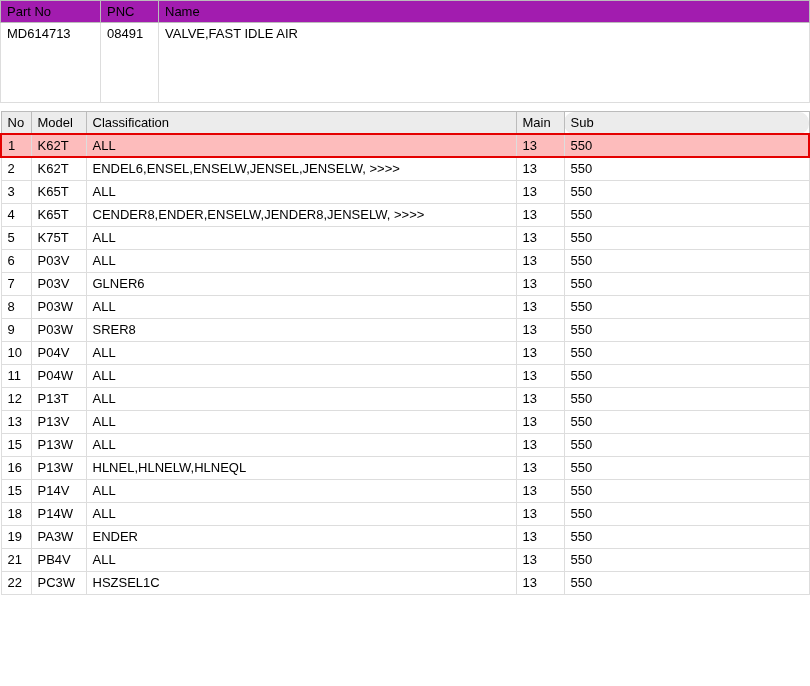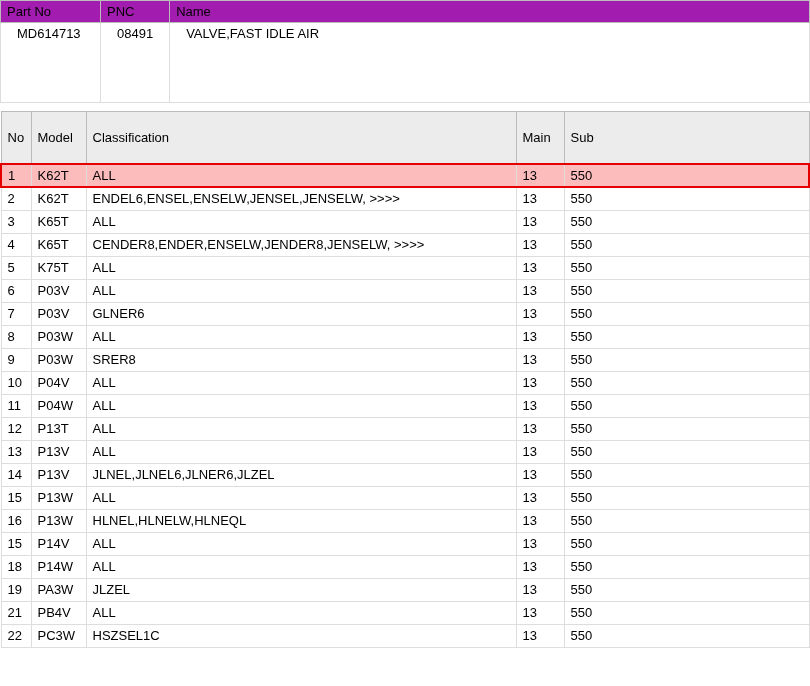--- a/index.html
+++ b/index.html
@@ -22,53 +22,53 @@
     .header-table th {
       background: #a21caf;
       border: 1px solid #bbb;
       text-align: left;
       font-weight: normal;
       padding: 3px 6px;
       height: 20px;
     }
     .header-table td {
       border: 1px solid #ddd;
-      padding: 3px 16px;
+      padding: 3px 6px;
       vertical-align: top;
       height: 80px;
     }
     .header-table .col-partno { width: 100px; }
     .header-table .col-pnc { width: 58px; margin-top: 8px; }
     .header-table .col-name { width: auto; }
 
     .data-table {
       width: 100%;
       border-collapse: collapse;
       border: 1px solid #bbb;
       margin-top: 8px;
     }
     .data-table th {
       background: #ececec;
       border: 1px solid #bbb;
       text-align: left;
       font-weight: normal;
-      padding: 18px 6px;
+      padding: 3px 6px;
       height: 20px;
     }
     .data-table td {
       border: 1px solid #ddd;
       padding: 3px 6px;
       height: 23px;
       white-space: nowrap;
     }
     .data-table .col-no { width: 30px; }
     .data-table .col-model { width: 55px; }
     .data-table .col-class { width: 430px; }
     .data-table .col-main { width: 48px; }
-    .data-table .col-sub { width: auto; }
+    .data-table .col-sub { width: auto; border-radius: 10px; }
 
     .highlight-row td {
       background: #fdbcbc;
       border-top: 2px solid #e40000;
       border-bottom: 2px solid #e40000;
     }
     .highlight-row td:first-child {
       border-left: 2px solid #e40000;
     }
     .highlight-row td:last-child {
@@ -191,27 +191,20 @@
         <td>550</td>
       </tr>
       <tr>
         <td>13</td>
         <td>P13V</td>
         <td>ALL</td>
         <td>13</td>
         <td>550</td>
       </tr>
       <tr>
-        <td>14</td>
-        <td>P13V</td>
-        <td>JLNEL,JLNEL6,JLNER6,JLZEL</td>
-        <td>13</td>
-        <td>550</td>
-      </tr>
-      <tr>
         <td>15</td>
         <td>P13W</td>
         <td>ALL</td>
         <td>13</td>
         <td>550</td>
       </tr>
       <tr>
         <td>16</td>
         <td>P13W</td>
         <td>HLNEL,HLNELW,HLNEQL</td>
@@ -228,21 +221,21 @@
       <tr>
         <td>18</td>
         <td>P14W</td>
         <td>ALL</td>
         <td>13</td>
         <td>550</td>
       </tr>
       <tr>
         <td>19</td>
         <td>PA3W</td>
-        <td>JLZEL</td>
+        <td>ENDER</td>
         <td>13</td>
         <td>550</td>
       </tr>
       <tr>
         <td>21</td>
         <td>PB4V</td>
         <td>ALL</td>
         <td>13</td>
         <td>550</td>
       </tr>

